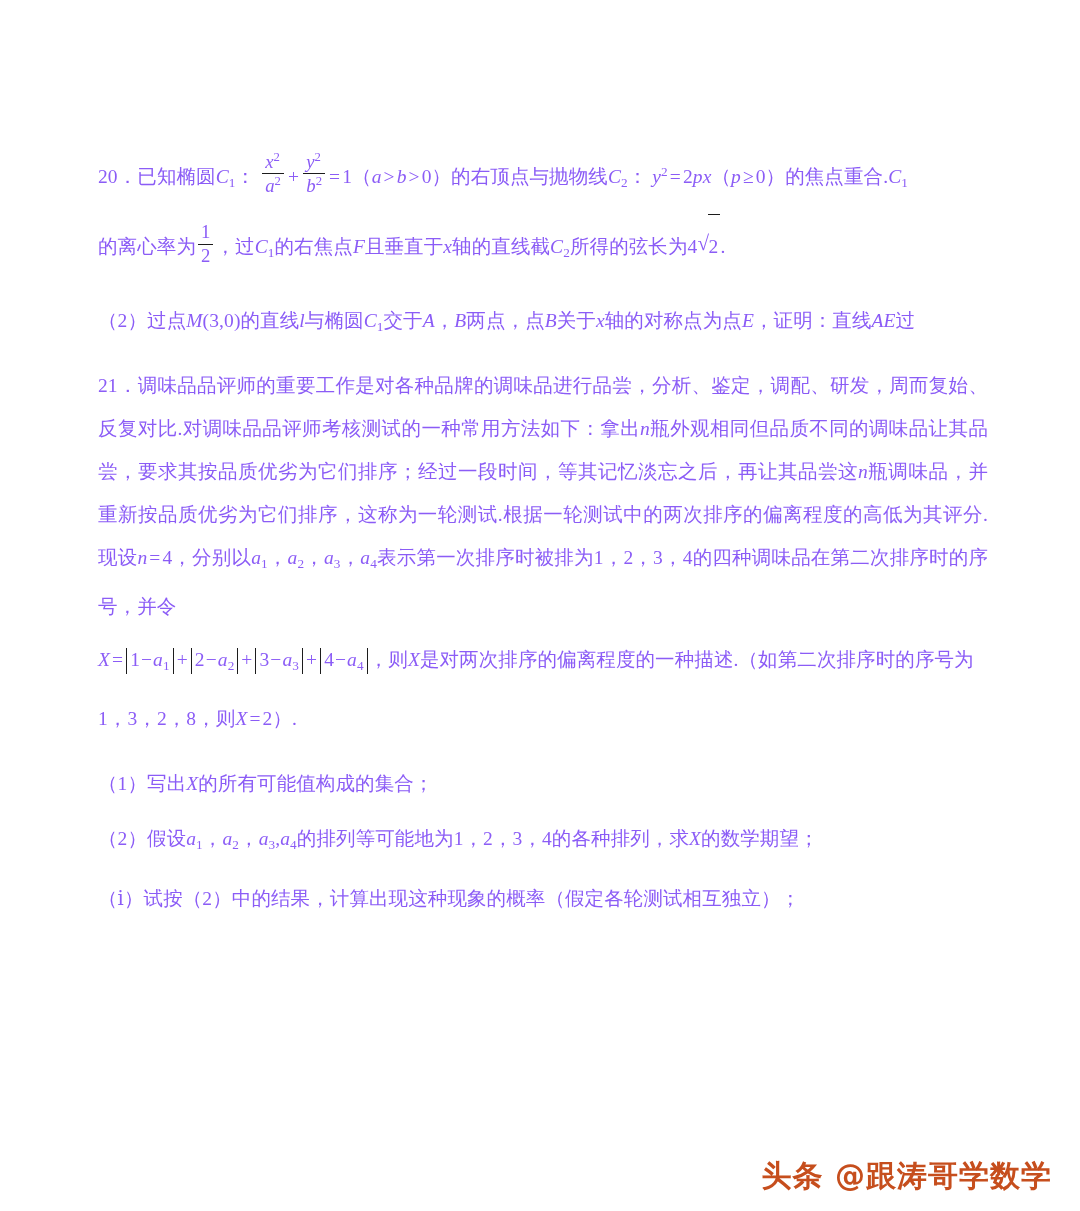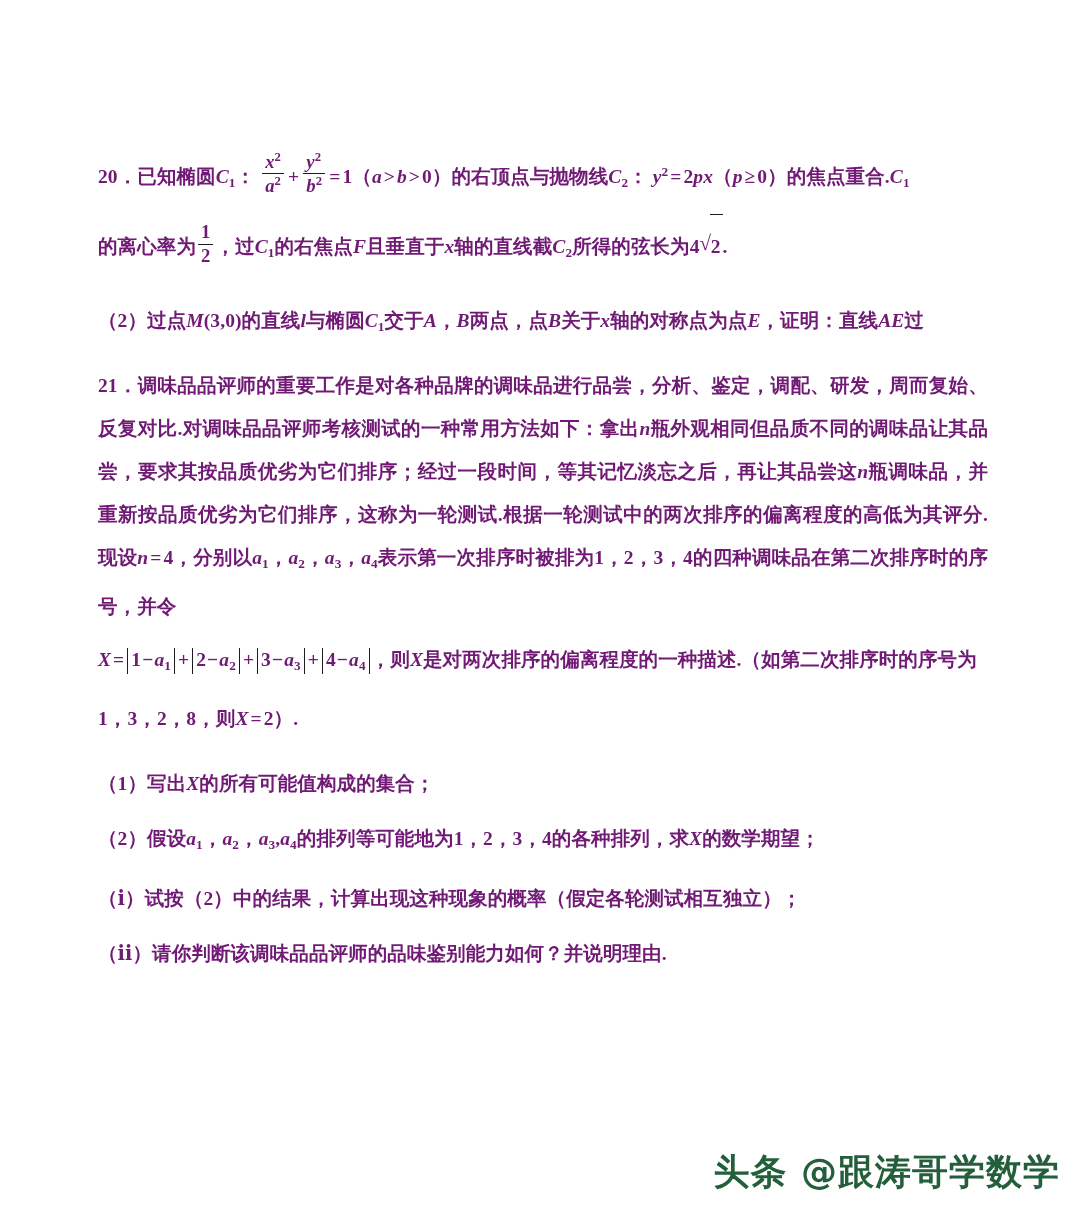--- a/index.html
+++ b/index.html
@@ -29,23 +29,22 @@
     width: 890px;
   }
 
   
   .para {
     font-size: 19.5px;
     line-height: 43px;
     text-align: justify;
     text-justify: inter-ideograph;
     margin: 0 0 0 0;
-    color: #701a75;
+    color: #8b5cf6;
     letter-spacing: 0.1px;
-    font-weight: bold;
   }
   .para.tall { line-height: 63px; }
   .para.tallish { line-height: 55px; }
   .gap-sm { height: 10px; }
   .gap-lg { height: 46px; }
 
   
   .mi { font-family: "Liberation Serif", "DejaVu Serif", serif; font-style: italic; }
   .mn, .mo { font-family: "Liberation Serif", "DejaVu Serif", serif; font-style: normal; }
   .mo { padding: 0 2px; }
@@ -102,26 +101,26 @@
     margin: 0 1px;
     line-height: 1.25;
   }
 
   
   .pgrp { font-style: normal; }
 
   
   .watermark {
     position: absolute;
-    right: 20px;
+    right: 28px;
     bottom: 14px;
     font-family: "DejaVu Sans", "Liberation Sans", sans-serif;
-    font-size: 36px;
+    font-size: 30px;
     font-weight: 700;
-    color: #14532d;
+    color: #c2410c;
     letter-spacing: 1px;
     white-space: nowrap;
     text-shadow:
        1px 0 0 rgba(255,255,255,0.85),
       -1px 0 0 rgba(255,255,255,0.55),
        0 1px 0 rgba(255,255,255,0.75);
     opacity: 0.93;
   }
   .watermark .at { font-family: "DejaVu Sans", "Liberation Sans", sans-serif; }
 </style>
@@ -151,21 +150,20 @@
 
     <div class="gap-sm"></div>
 
     <p class="para tallish"><span>（1）写出</span><span class="mi">X</span><span>的所有可能值构成的集合；</span></p>
 
     <p class="para tallish"><span>（2）假设</span><span class="mi"><span>a</span><sub class="n">1</sub></span><span>，</span><span class="mi"><span>a</span><sub class="n">2</sub></span><span>，</span><span class="mi"><span>a</span><sub class="n">3</sub></span><span>,</span><span class="mi"><span>a</span><sub class="n">4</sub></span><span>的排列等可能地为</span><span class="mn">1，2，3，4</span><span>的各种排列，求</span><span class="mi">X</span><span>的数学期望；</span></p>
 
 
     <p class="para tallish"><span>（ⅰ）试按（2）中的结果，计算出现这种现象的概率（假定各轮测试相互独立）；</span></p>
 
-    <p class="para tallish"><span>（ⅱ）请你判断该调味品品评师的品味鉴别能力如何？并说明理由.</span></p>
 
     <div class="gap-lg"></div>
 
     <p class="para tallish"></p>
 
   </div>
 
   <div class="watermark"><span>头条</span>&nbsp;<span class="at">@</span><span>跟涛哥学数学</span></div>
 </div>
 

